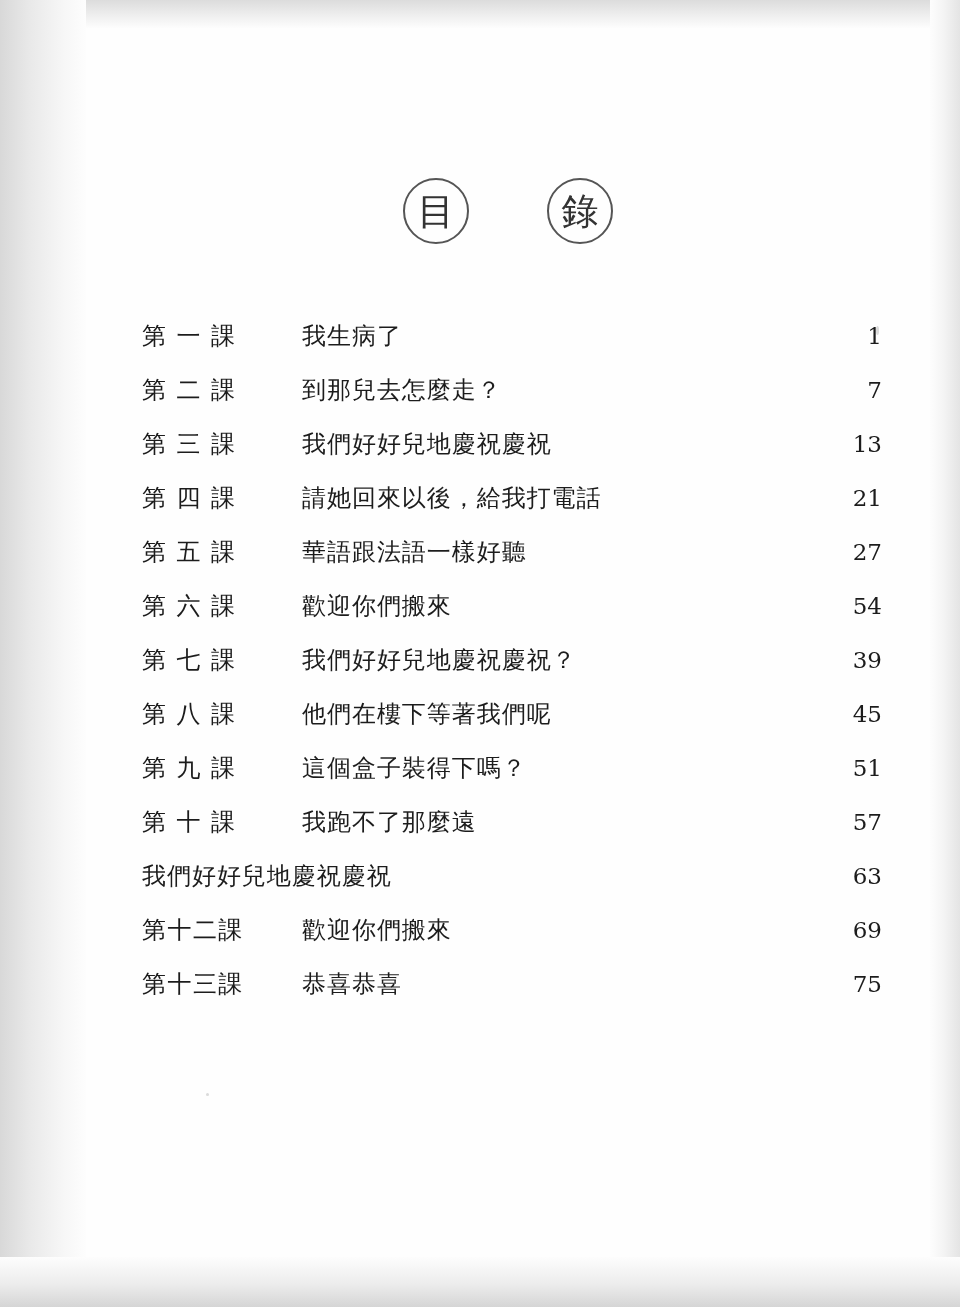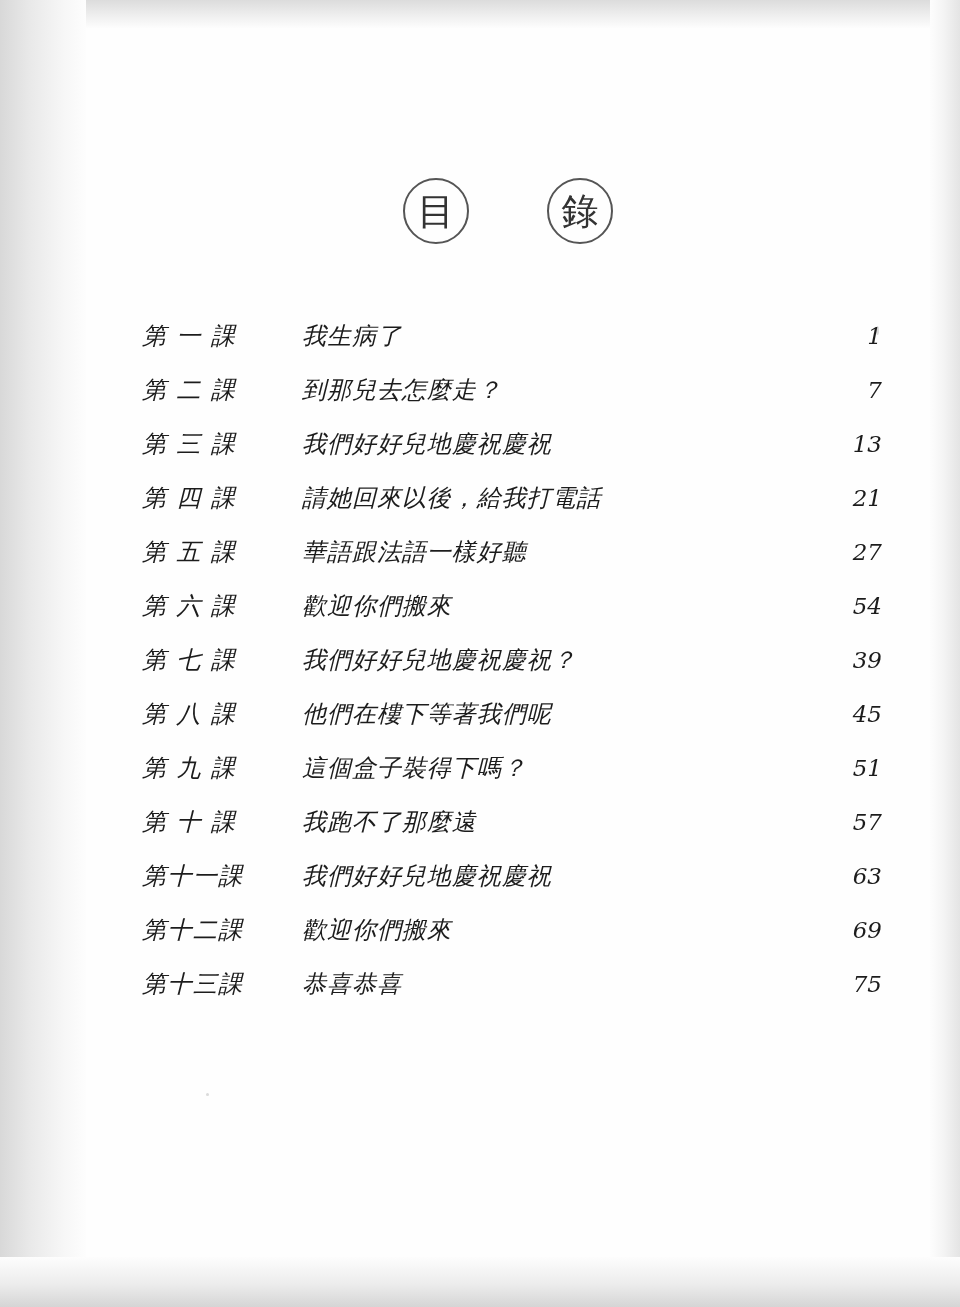--- a/index.html
+++ b/index.html
@@ -91,21 +91,20 @@
     font-family: "DejaVu Serif", "Liberation Serif", serif;
     letter-spacing: 0;
   }
 
   
   .toc-list {
     position: absolute;
     left: 56px;
     top: 292px;
     width: 740px;
-    font-style: italic;
   }
   .toc-row {
     display: flex;
     align-items: baseline;
     height: 54px;
     font-size: 24px;
     color: #1c1c1c;
   }
   .lesson-label {
     width: 160px;
@@ -202,21 +201,20 @@
         <div class="lesson-page">51</div>
       </div>
 
       <div class="toc-row">
         <div class="lesson-label">第 十 課</div>
         <div class="lesson-title">我跑不了那麼遠</div>
         <div class="lesson-page">57</div>
       </div>
 
       <div class="toc-row">
-        <div class="lesson-label">第十一課</div>
         <div class="lesson-title">我們好好兒地慶祝慶祝</div>
         <div class="lesson-page">63</div>
       </div>
 
       <div class="toc-row">
         <div class="lesson-label">第十二課</div>
         <div class="lesson-title">歡迎你們搬來</div>
         <div class="lesson-page">69</div>
       </div>
 

